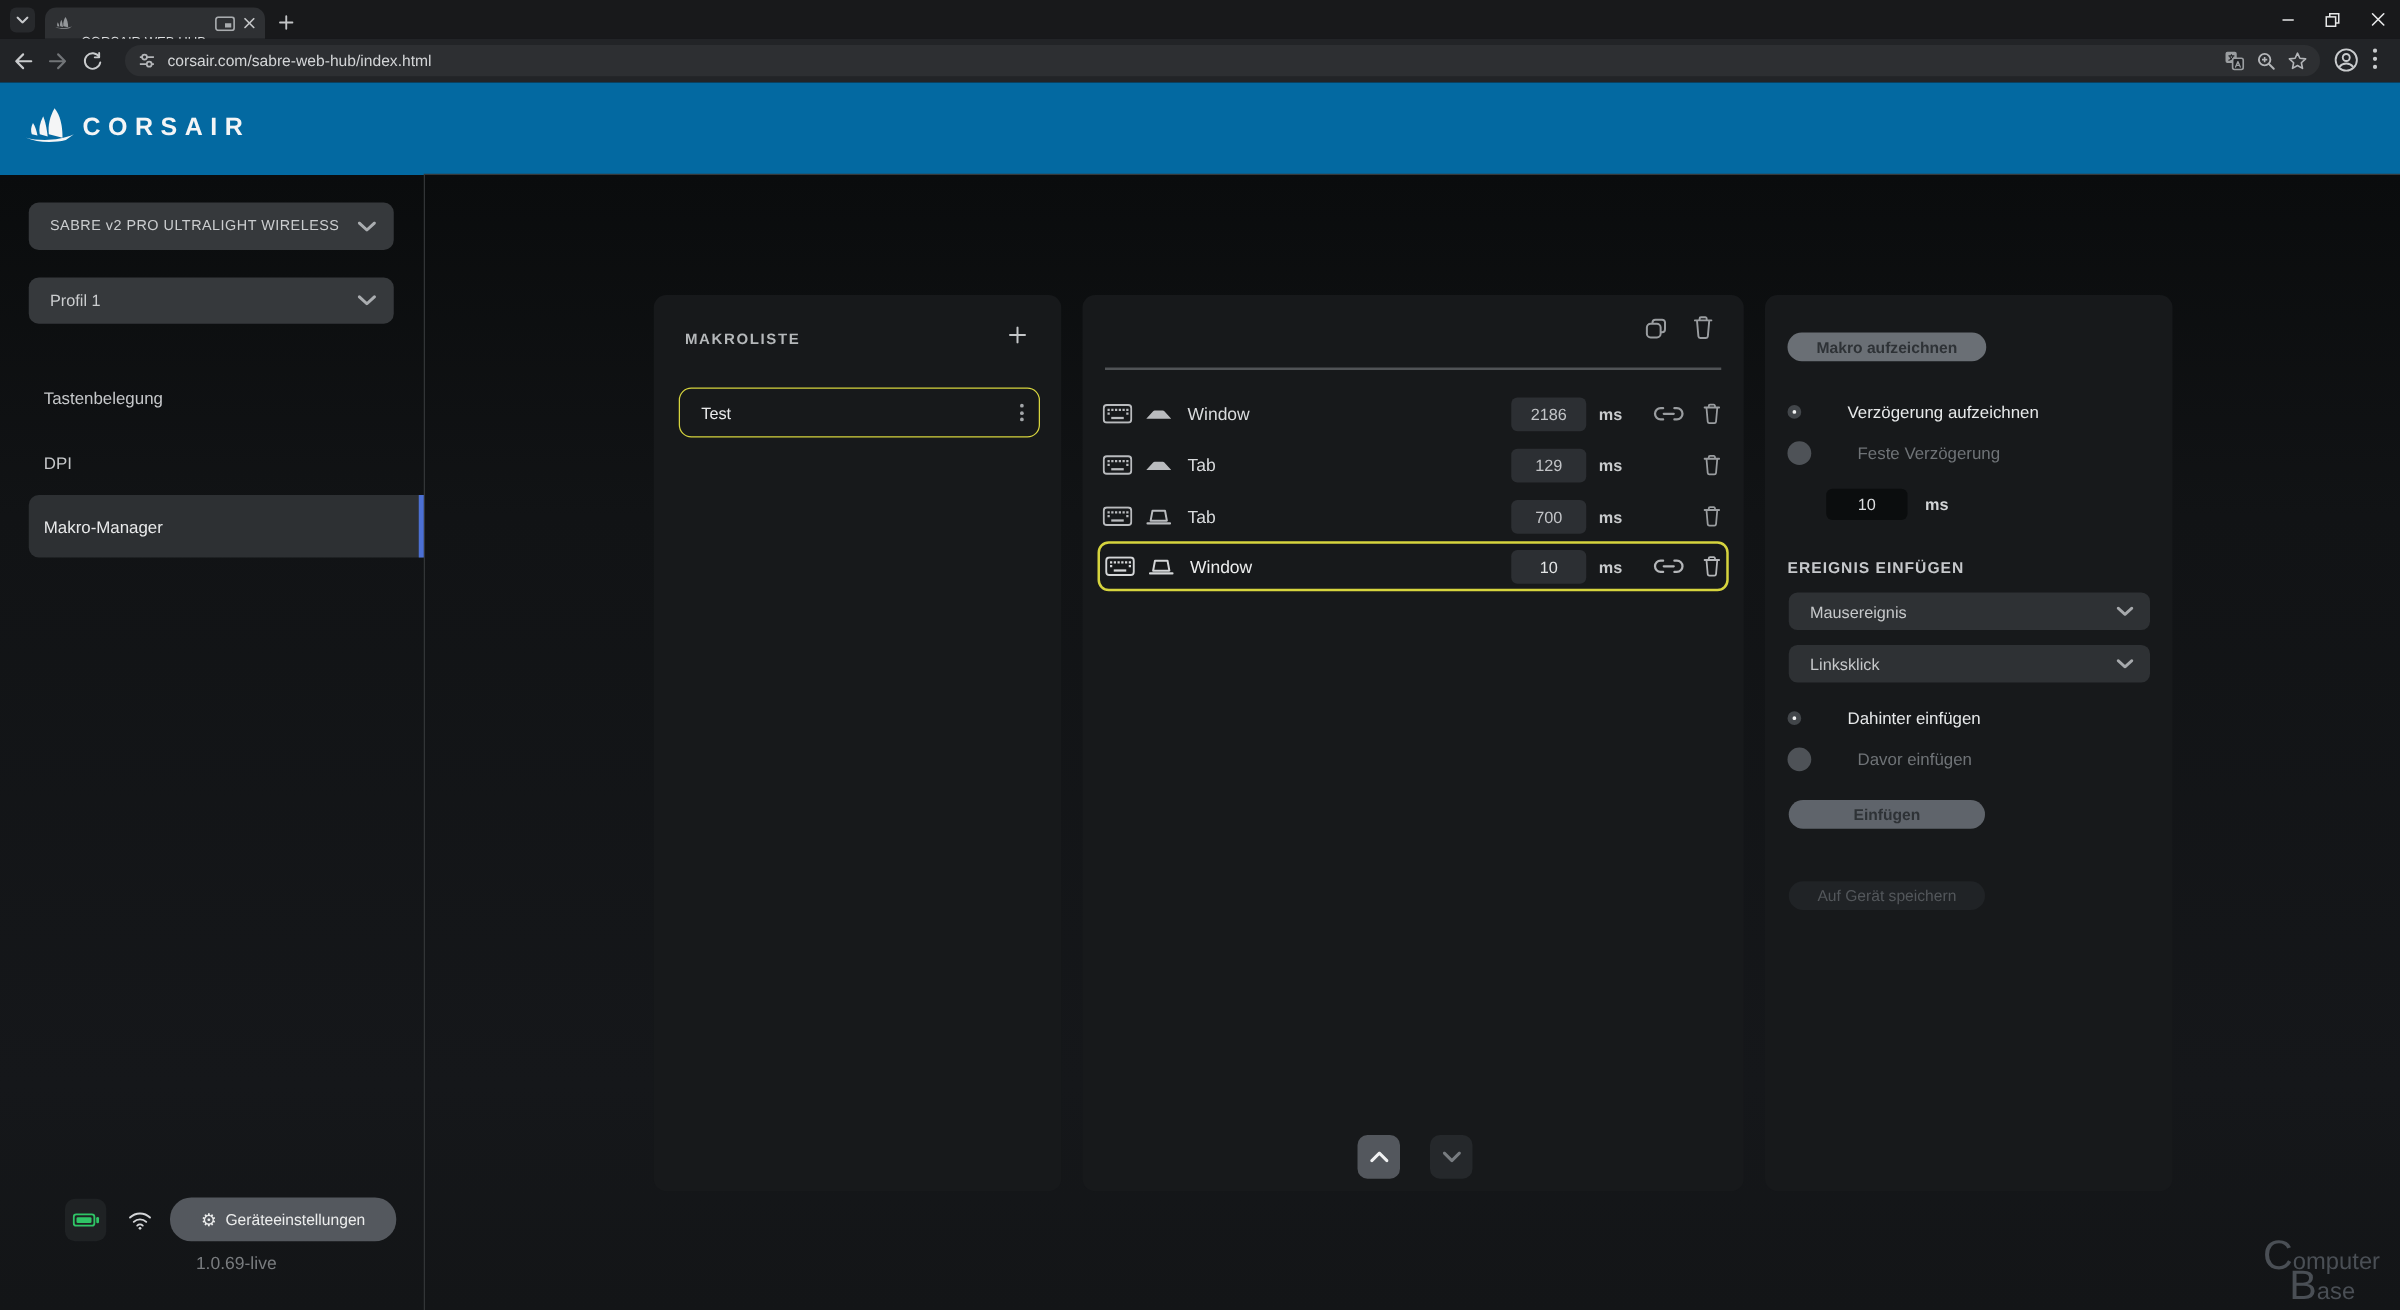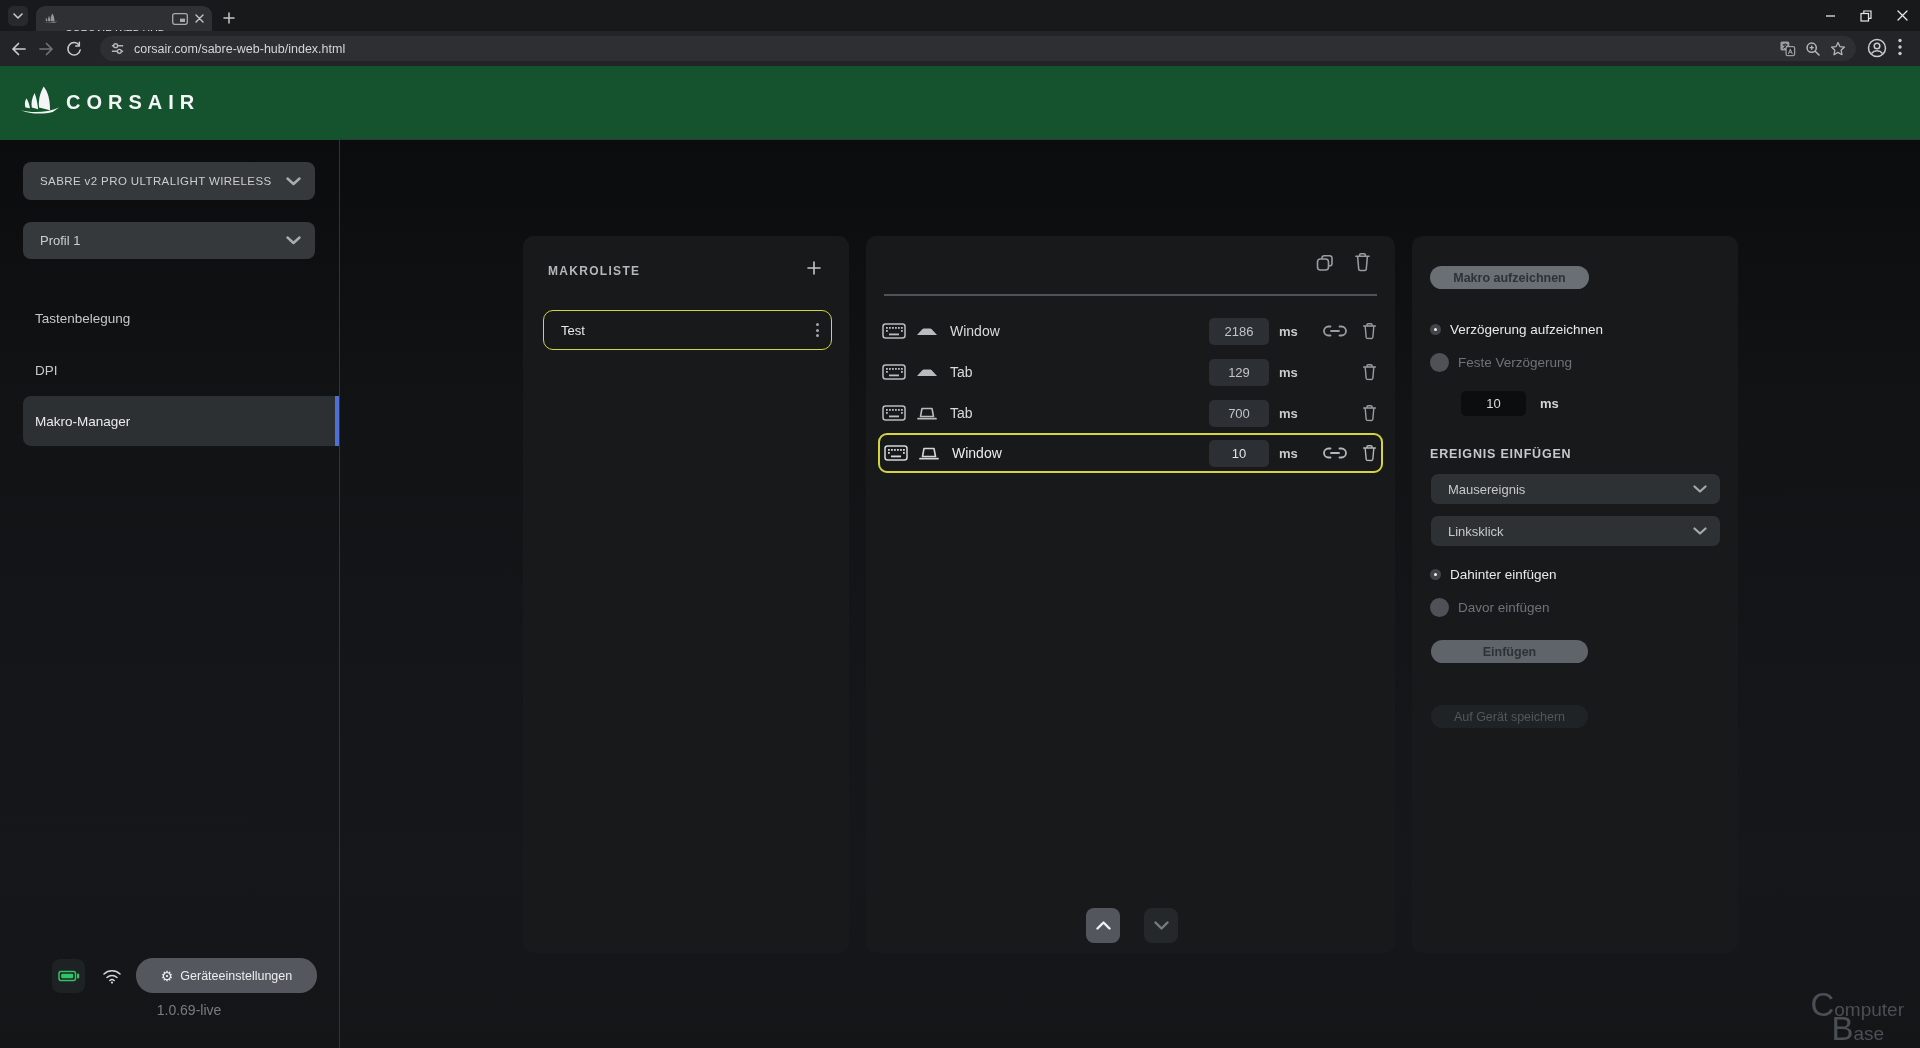--- a/index.html
+++ b/index.html
@@ -19,21 +19,21 @@
   #win-controls span { width:36px; height:31px; display:flex; align-items:center; justify-content:center; }
   #toolbar { position:absolute; left:0; top:31px; width:1920px; height:35px; background:#222427; }
   .nav-btn { position:absolute; top:8px; width:20px; height:20px; display:flex; align-items:center; justify-content:center; }
   #urlbar { position:absolute; left:100px; top:36px; width:1756px; height:25px; background:#2d2f32;
     border-radius:13px; display:flex; align-items:center; padding:0 10px; gap:9px; }
   #url-text { color:#d3d5d7; font-size:12.5px; flex:1; }
   #avatar-btn { position:absolute; left:1867px; top:38px; } 
   #menu-btn  { position:absolute; left:1898px; top:38px; }
 
   
-  #app-header { position:absolute; left:0; top:66px; width:1920px; height:74px; background:#14532d;text-decoration:underline; }
+  #app-header { position:absolute; left:0; top:66px; width:1920px; height:74px; background:#0369a1;text-decoration:underline; }
   #brand { position:absolute; left:20px; top:19px; display:flex; align-items:center; gap:6px; }
   #brand-text { color:#f4f5f6; font-size:20px; font-weight:bold; letter-spacing:6px; }
   #lang-select { position:absolute; left:1620px; top:84px; width:277px; height:38px; background:#292c2e;
     border-radius:7px; display:flex; align-items:center; padding:0 16px; }
   #lang-select span { color:#bcbfc1; font-size:13px; flex:1; }
 
   
   #content { position:absolute; left:0; top:140px; width:1920px; height:908px;
     background:linear-gradient(180deg,#0a0c0d 0%,#111315 30%,#15171a 80%,#131517 100%); }
   #main-topline { position:absolute; left:339px; top:139px; width:1581px; height:1px; background:#35383a; }
@@ -94,21 +94,21 @@
   #move-up { left:220px; background:#53575d; }
   #move-down { left:278px; background:#25282b; }
 
   #record-btn { position:absolute; left:18px; top:30px; width:159px; height:23px; background:#6a6f75;
     border-radius:12px; color:#2e3236; font-size:12.5px; font-weight:bold;
     display:flex; align-items:center; justify-content:center; }
   .radio-row { position:absolute; left:18px; display:flex; align-items:center; gap:9px; }
   .radio { border-radius:50%; flex:none; }
   .radio.on { width:11px; height:11px; background:#f2f3f3; border:4px solid #42464a; }
   .radio.off { width:19px; height:19px; background:#4e5257; }
-  .radio-label { font-size:13.5px; color:#e7e9ea; }
+  .radio-label { font-size:13.5px; color:#e7e9ea;margin-left:28px; }
   .radio-label.dim { color:#6f7377; }
   #fixed-delay-input { position:absolute; left:49px; top:155px; width:65px; height:25px; background:#0b0d0e;
     border-radius:5px; color:#dcdee0; font-size:13px; display:flex; align-items:center; justify-content:center; }
   #fixed-delay-unit { position:absolute; left:128px; top:160px; color:#d3d5d7; font-size:13px; font-weight:bold; }
   #insert-heading { position:absolute; left:18px; top:211px; color:#c6c8cb; font-size:12.5px;
     font-weight:bold; letter-spacing:.8px; }
   .rec-select { position:absolute; left:19px; width:289px; height:30px; background:#2e3134; border-radius:7px;
     display:flex; align-items:center; padding:0 13px 0 17px; }
   .rec-select span { flex:1; color:#c6c8ca; font-size:13px; }
   #type-select { top:238px; } #action-select { top:280px; }

